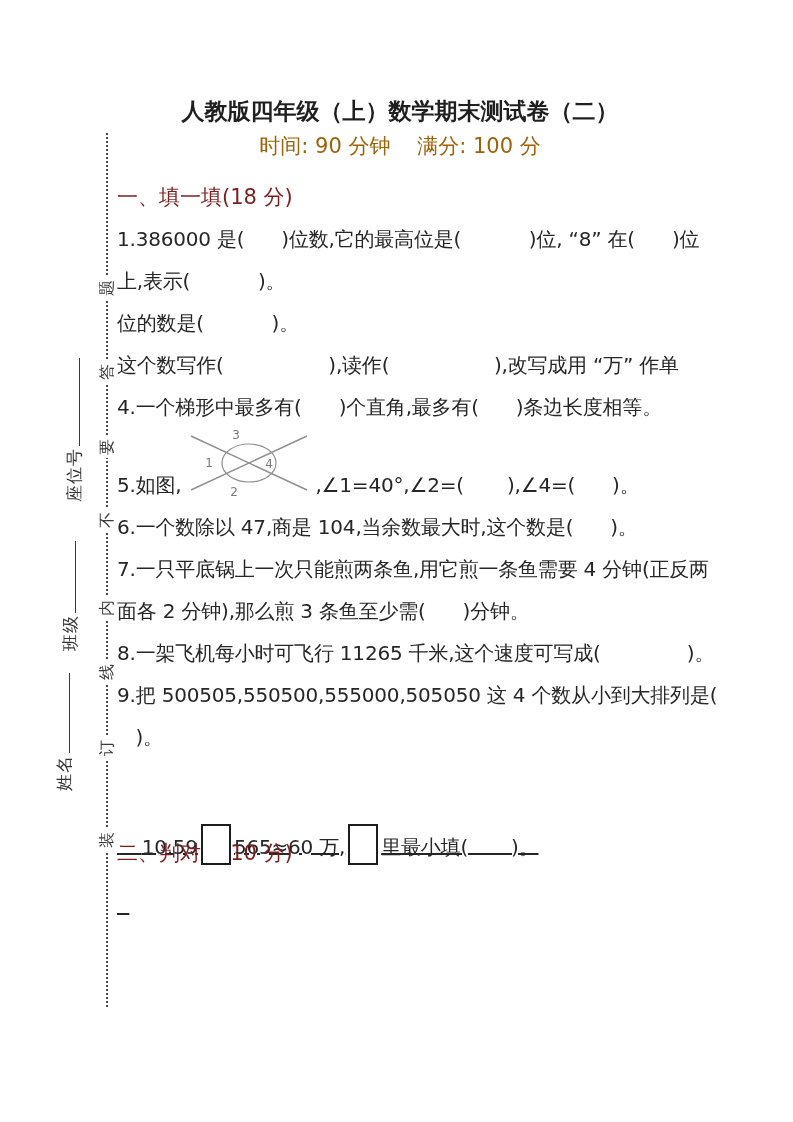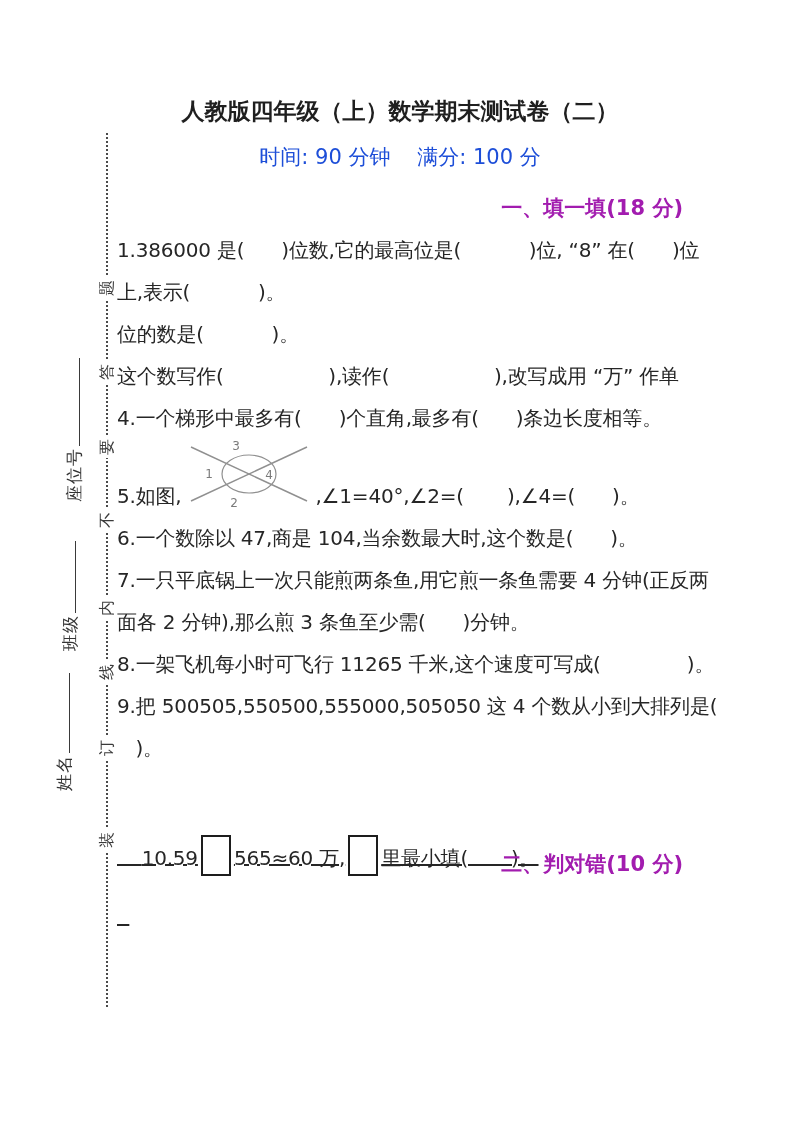--- a/index.html
+++ b/index.html
@@ -33,26 +33,26 @@
   .side-class .blank{width:72px;}
   .side-name{left:4px;top:720px;width:120px;}
   .side-name .blank{width:80px;}
   
   .content{position:absolute;left:117px;top:96px;width:566px;z-index:3;}
   .title{
     font-size:23px;font-weight:bold;text-align:center;margin:0;
     line-height:30px;white-space:nowrap;color:#1f1f1f;
   }
   .subtitle{
-    font-size:21px;text-align:center;margin-top:17px;line-height:28px;
-    white-space:pre;color:#1d4ed8;
+    font-size:21px;text-align:center;margin-top:6px;line-height:28px;
+    white-space:pre;color:#a16207;
   }
   .sec-heading{
-    font-size:21px;font-weight:bold;margin:16px 0 0 0;line-height:42px;
-    white-space:pre;color:#a21caf;text-align:right;
+    font-size:21px;font-weight:normal;margin:16px 0 0 0;line-height:42px;
+    white-space:pre;color:#7f1d1d;
   }
   .line{
     font-size:20px;letter-spacing:-0.2px;line-height:42px;margin:0;
     white-space:pre;color:#262626;
   }
   
   .q5{display:flex;align-items:flex-end;height:78px;}
   .q5 .fig{margin:0 6px 6px 8px;flex:0 0 auto;}
   .fig line{stroke:#909090;stroke-width:1.5;}
   .fig ellipse{stroke:#909090;stroke-width:1.2;fill:none;}

